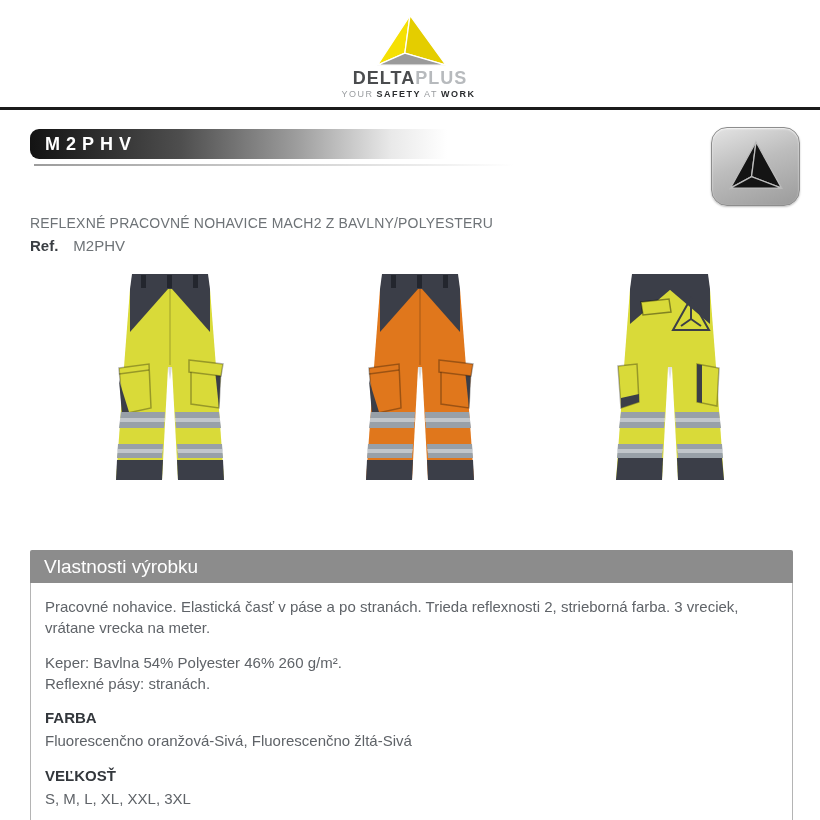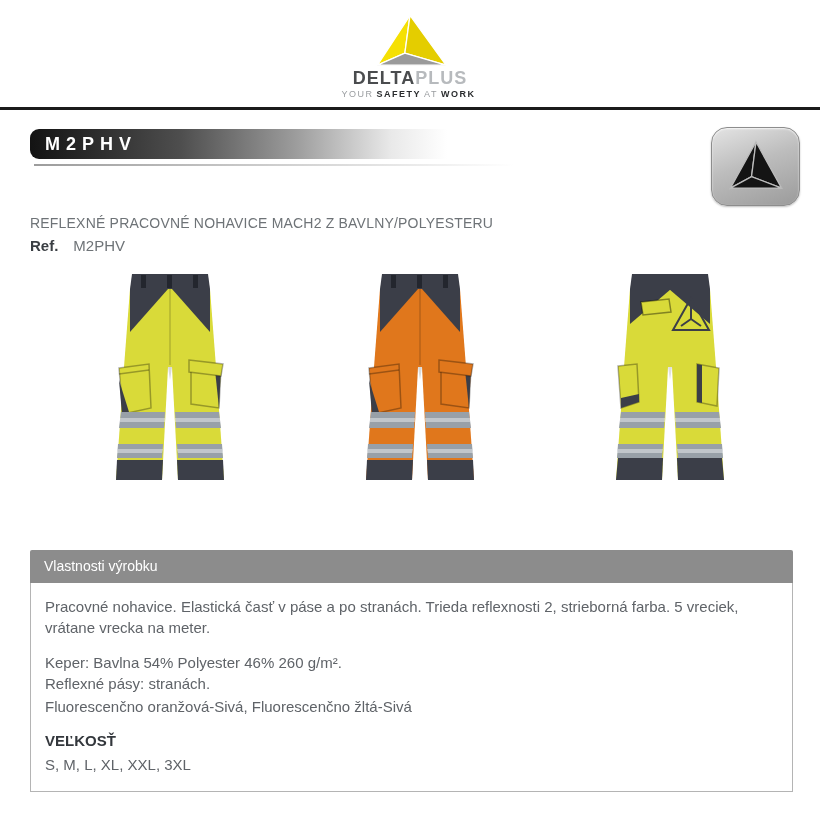--- a/index.html
+++ b/index.html
@@ -46,21 +46,21 @@
   .product-figure svg { width:170px; height:232px; display:block; }
   #fig-1 { left:85px; }
   #fig-2 { left:335px; }
   #fig-3 { left:585px; }
   .variant-yellow { --garment-main: var(--hi-vis-yellow); }
   .variant-orange { --garment-main: var(--hi-vis-orange); }
 
   
   .features { position:absolute; top:550px; left:30px; width:763px; }
   .features-header { height:33px; background:var(--section-header-bg,#8c8c8c); color:#ffffff;
-    font-size:14px; line-height:33px; padding-left:14px; border-radius:2px 2px 0 0; }
+    font-size:19px; line-height:33px; padding-left:14px; border-radius:2px 2px 0 0; }
   .features-body { border:1px solid #b4b4b4; border-top:none; background:#ffffff;
     padding:13px 10px 16px 14px; font-size:15px; color:var(--text-gray,#5f6368);
     line-height:1.42; min-height:207px; }
   .para { margin-bottom:13px; }
   .sub-heading { font-weight:bold; color:var(--heading-dark,#33373c); margin-top:13px; }
   .value-line { margin-top:2px; }
 </style>
 </head>
 <body>
 
@@ -187,22 +187,23 @@
       <path d="M92,182 L137,182 L138,196 L93,196 Z" fill="var(--reflective-band)"></path>
       <path d="M92,187 L137,187 L138,191 L93,191 Z" fill="rgba(255,255,255,0.4)"></path>
       <path d="M33,196 L78,196 L77,218 L31,218 Z" fill="var(--garment-gray)"></path>
       <path d="M92,196 L137,196 L139,218 L93,218 Z" fill="var(--garment-gray)"></path>
     </svg>
   </figure>
 
   <section class="features">
     <div class="features-header">Vlastnosti výrobku</div>
     <div class="features-body">
-      <p class="para">Pracovné nohavice. Elastická časť v páse a po stranách. Trieda reflexnosti 2, strieborná farba. 5 vreciek, vrátane vrecka na meter.</p>
+      <p class="para">Pracovné nohavice. Elastická časť v páse a po stranách. Trieda reflexnosti 2, strieborná farba. 3 vreciek, vrátane vrecka na meter.</p>
       <div>Keper: Bavlna 54% Polyester 46% 260 g/m².</div>
       <div>Reflexné pásy: stranách.</div>
+      <div class="sub-heading">FARBA</div>
       <div class="value-line">Fluorescenčno oranžová-Sivá, Fluorescenčno žltá-Sivá</div>
       <div class="sub-heading">VEĽKOSŤ</div>
       <div class="value-line">S, M, L, XL, XXL, 3XL</div>
     </div>
   </section>
 
 </div>
 
 </body></html>

